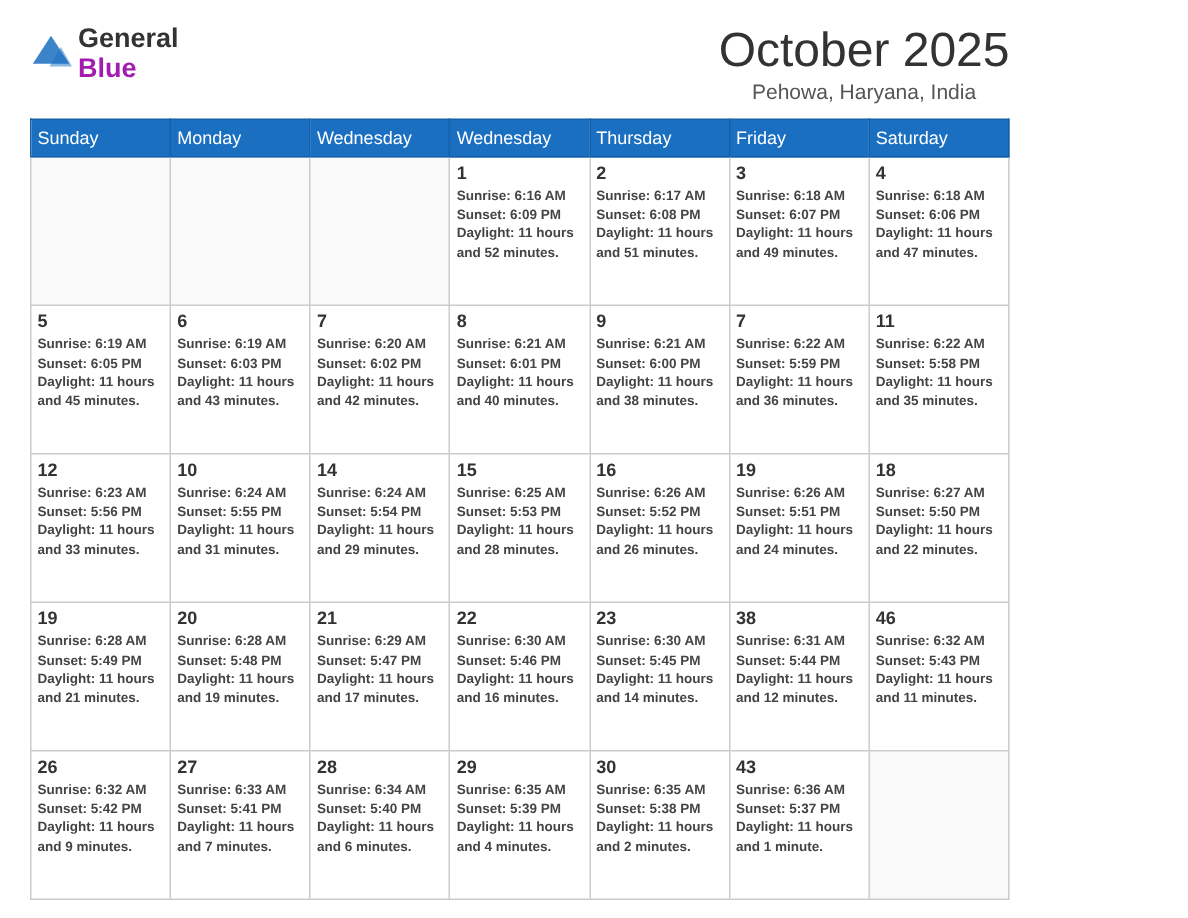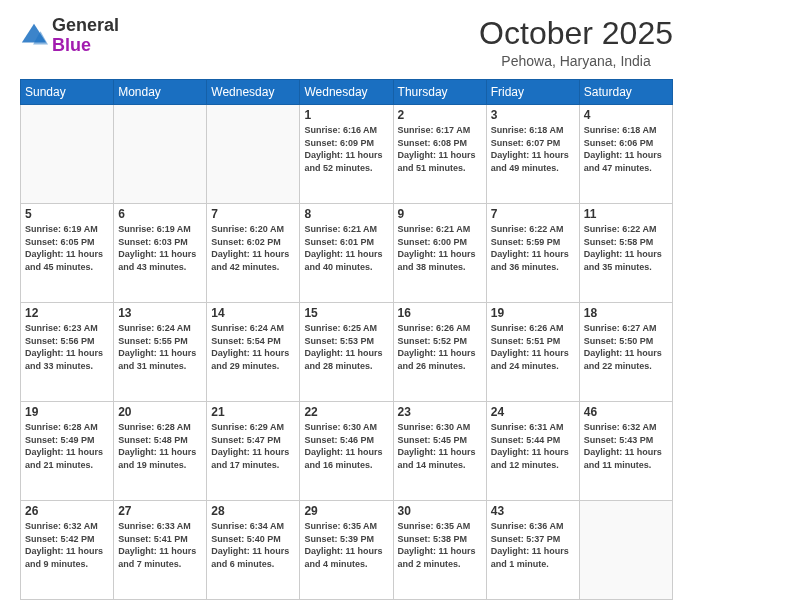--- a/index.html
+++ b/index.html
@@ -179,21 +179,21 @@
             <span class="day-num">11</span>
             <div class="day-info">Sunrise: 6:22 AM<br>Sunset: 5:58 PM<br>Daylight: 11 hours and 35 minutes.</div>
           </td>
         </tr>
         <tr>
           <td>
             <span class="day-num">12</span>
             <div class="day-info">Sunrise: 6:23 AM<br>Sunset: 5:56 PM<br>Daylight: 11 hours and 33 minutes.</div>
           </td>
           <td>
-            <span class="day-num">13</span>
+            <span class="day-num">10</span>
             <div class="day-info">Sunrise: 6:24 AM<br>Sunset: 5:55 PM<br>Daylight: 11 hours and 31 minutes.</div>
           </td>
           <td>
             <span class="day-num">14</span>
             <div class="day-info">Sunrise: 6:24 AM<br>Sunset: 5:54 PM<br>Daylight: 11 hours and 29 minutes.</div>
           </td>
           <td>
             <span class="day-num">15</span>
             <div class="day-info">Sunrise: 6:25 AM<br>Sunset: 5:53 PM<br>Daylight: 11 hours and 28 minutes.</div>
           </td>
@@ -225,21 +225,21 @@
           </td>
           <td>
             <span class="day-num">22</span>
             <div class="day-info">Sunrise: 6:30 AM<br>Sunset: 5:46 PM<br>Daylight: 11 hours and 16 minutes.</div>
           </td>
           <td>
             <span class="day-num">23</span>
             <div class="day-info">Sunrise: 6:30 AM<br>Sunset: 5:45 PM<br>Daylight: 11 hours and 14 minutes.</div>
           </td>
           <td>
-            <span class="day-num">24</span>
+            <span class="day-num">38</span>
             <div class="day-info">Sunrise: 6:31 AM<br>Sunset: 5:44 PM<br>Daylight: 11 hours and 12 minutes.</div>
           </td>
           <td>
             <span class="day-num">46</span>
             <div class="day-info">Sunrise: 6:32 AM<br>Sunset: 5:43 PM<br>Daylight: 11 hours and 11 minutes.</div>
           </td>
         </tr>
         <tr>
           <td>
             <span class="day-num">26</span>

